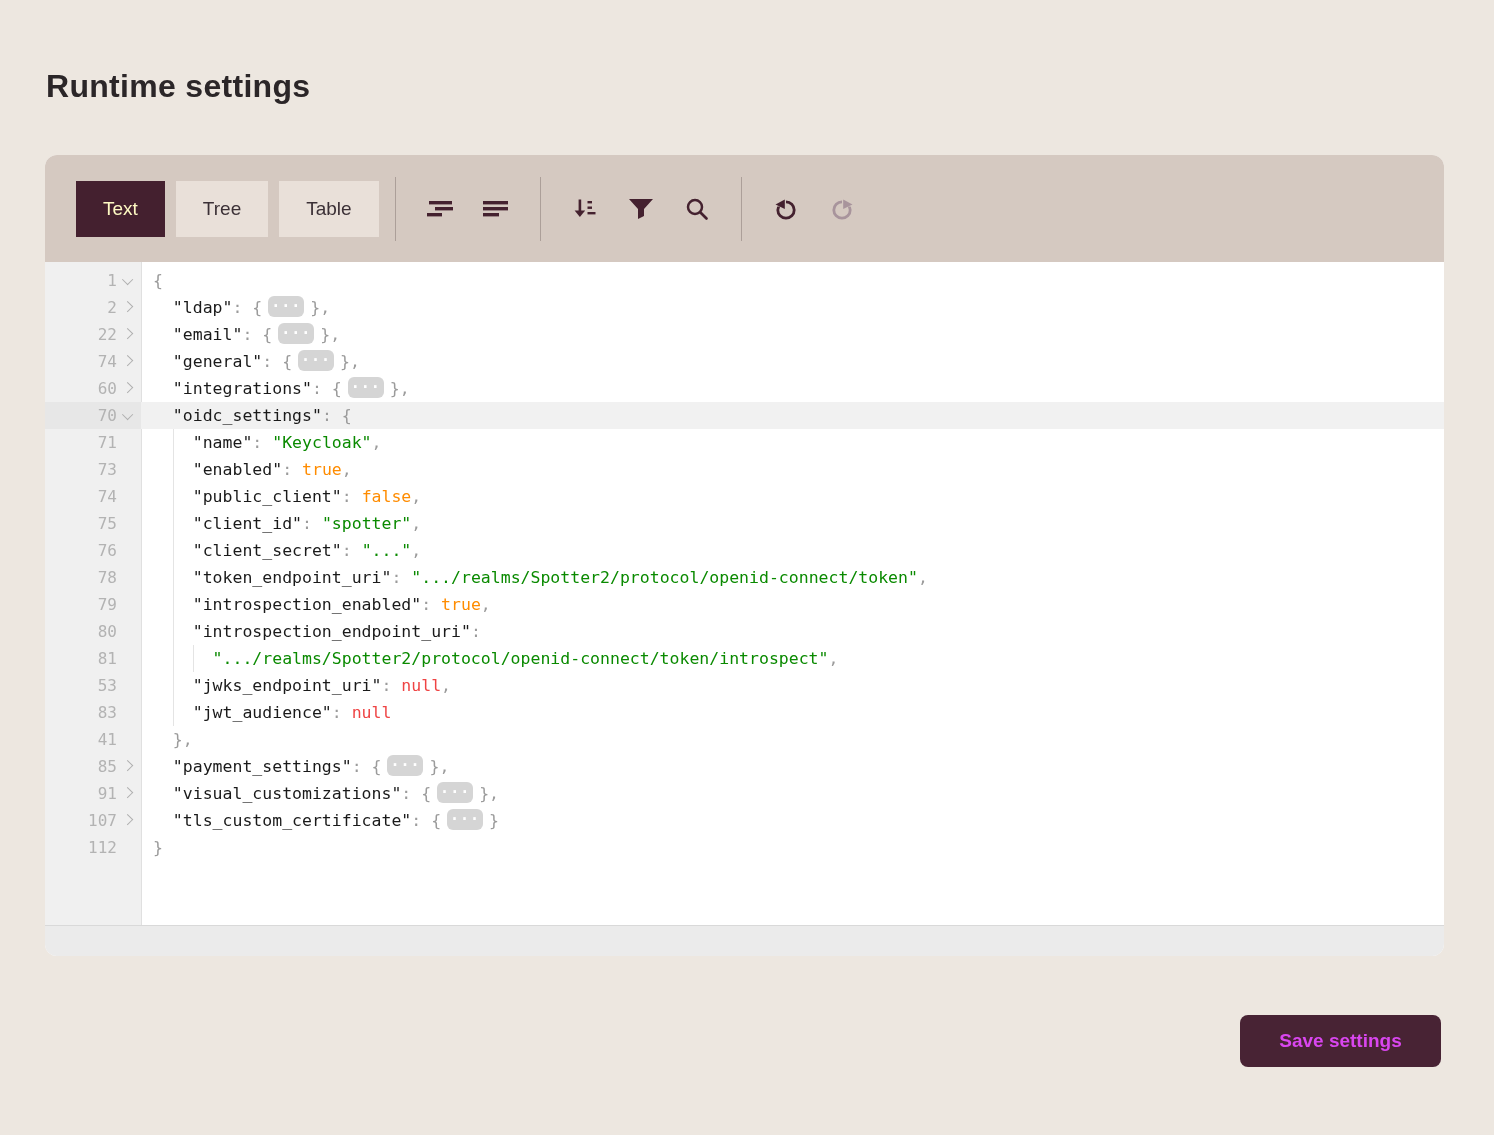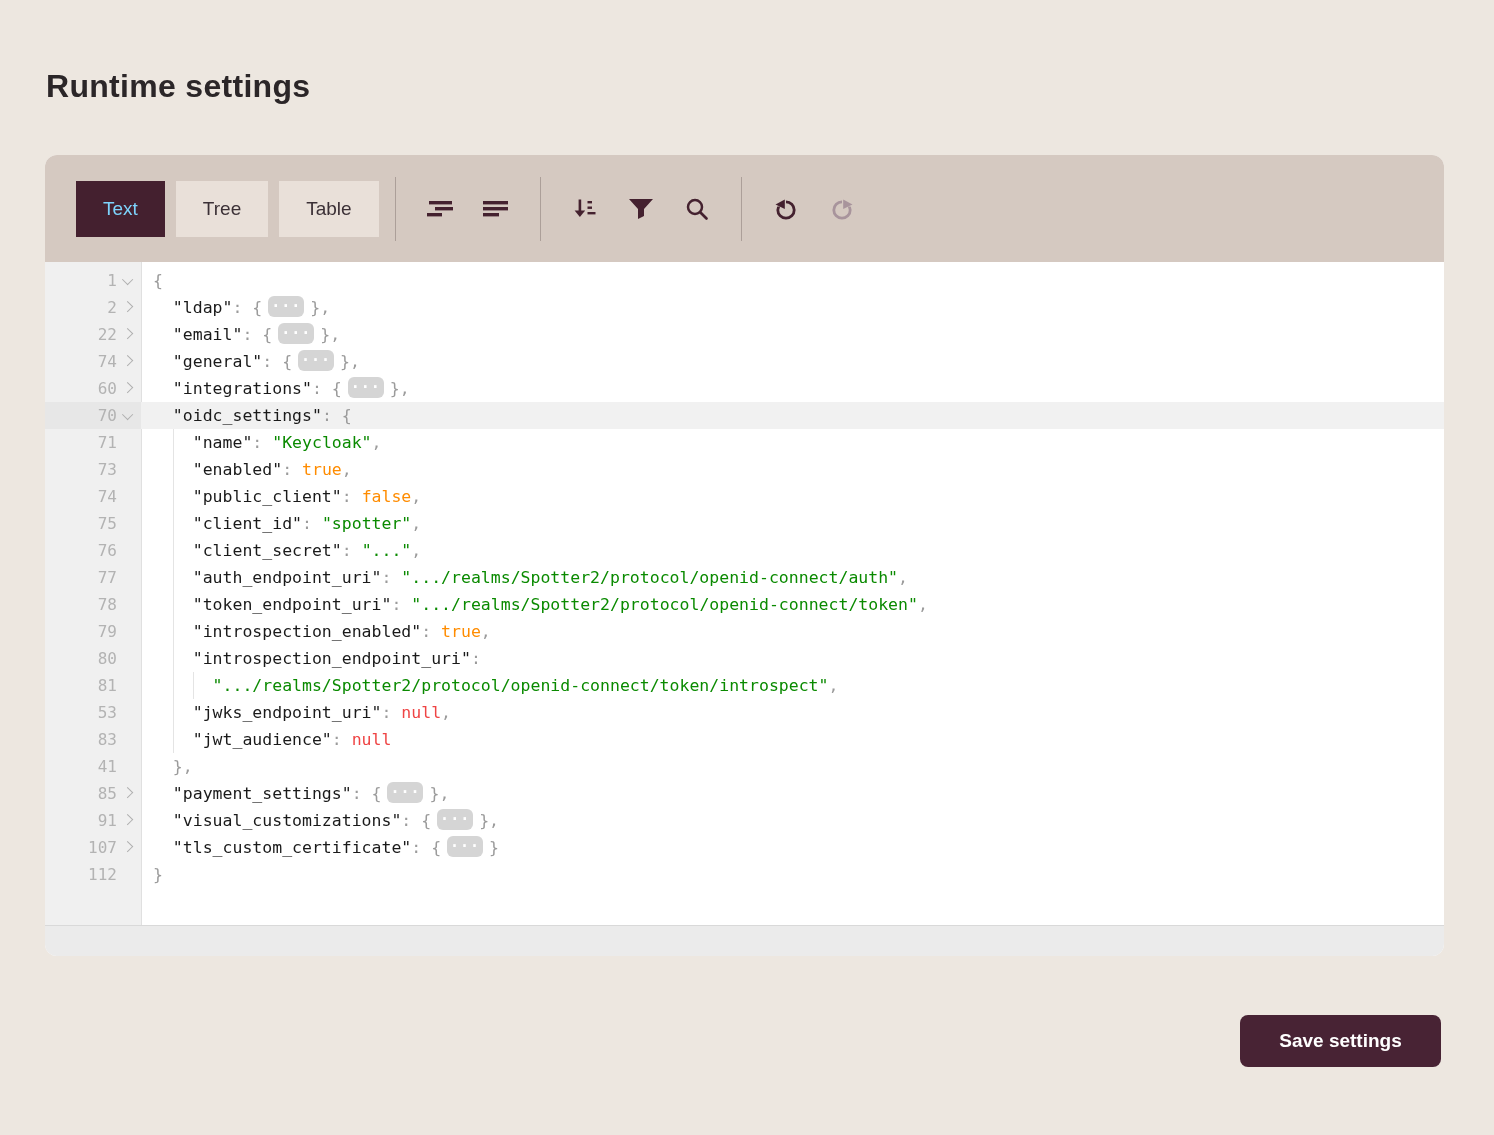--- a/index.html
+++ b/index.html
@@ -30,21 +30,21 @@
     display:flex; align-items:center;
     padding-left:31px;
   }
   .mode-group { display:flex; gap:11px; }
   .mode-btn {
     height:56px; padding:0 27px;
     border:none; font-family:inherit;
     font-size:19px; color:#3b3036;
     background:#e9e0d9; cursor:pointer;
   }
-  .mode-btn.active { background:#44202f; color:#7dd3fc; }
+  .mode-btn.active { background:#44202f; color:#fef9c3; }
   .tsep { width:1px; height:64px; background:#ac9f99; margin:0 16px; flex:none; }
   .icon-btn {
     width:44px; height:44px; margin:0 6px;
     border:none; background:transparent; cursor:pointer;
     display:flex; align-items:center; justify-content:center;
     color:#44212f;
   }
   .icon-btn.disabled { color:#a8949c; cursor:default; }
   .icon-btn svg { display:block; }
   .flip { transform:scaleX(-1); }
@@ -100,21 +100,21 @@
     height:31px; flex:none;
     background:#ebebeb; border-top:1px solid #d9d9d9;
     font-family:"DejaVu Sans Mono", monospace;
     font-size:16px; line-height:30px; color:#a2a2a2;
     padding-left:10px; white-space:pre;
   }
   
   .save-btn {
     position:absolute; left:1240px; top:1015px;
     width:201px; height:52px;
-    background:#482334; color:#ffffff;
+    background:#482334; color:#d946ef;
     border:none; border-radius:8px; cursor:pointer;
     font-family:inherit; font-size:19px; font-weight:700;
   }
 </style>
 </head>
 <body>
 
 <h1 class="page-title">Runtime settings</h1>
 
 <div class="panel">
@@ -283,27 +283,20 @@
       </div>
       <div class="line">
         <div class="gutter">
           <span class="lnum">76</span>
           <span class="fold"></span>
         </div>
         <div class="content" style="padding-left: calc(4ch + 12px);"><span class="guide" style="left: calc(2ch + 12px);"></span><span class="tok-key">"client_secret"</span><span class="tok-punct">: </span><span class="tok-str">"..."</span><span class="tok-punct">,</span></div>
       </div>
       <div class="line">
         <div class="gutter">
-          <span class="lnum">77</span>
-          <span class="fold"></span>
-        </div>
-        <div class="content" style="padding-left: calc(4ch + 12px);"><span class="guide" style="left: calc(2ch + 12px);"></span><span class="tok-key">"auth_endpoint_uri"</span><span class="tok-punct">: </span><span class="tok-str">".../realms/Spotter2/protocol/openid-connect/auth"</span><span class="tok-punct">,</span></div>
-      </div>
-      <div class="line">
-        <div class="gutter">
           <span class="lnum">78</span>
           <span class="fold"></span>
         </div>
         <div class="content" style="padding-left: calc(4ch + 12px);"><span class="guide" style="left: calc(2ch + 12px);"></span><span class="tok-key">"token_endpoint_uri"</span><span class="tok-punct">: </span><span class="tok-str">".../realms/Spotter2/protocol/openid-connect/token"</span><span class="tok-punct">,</span></div>
       </div>
       <div class="line">
         <div class="gutter">
           <span class="lnum">79</span>
           <span class="fold"></span>
         </div>

